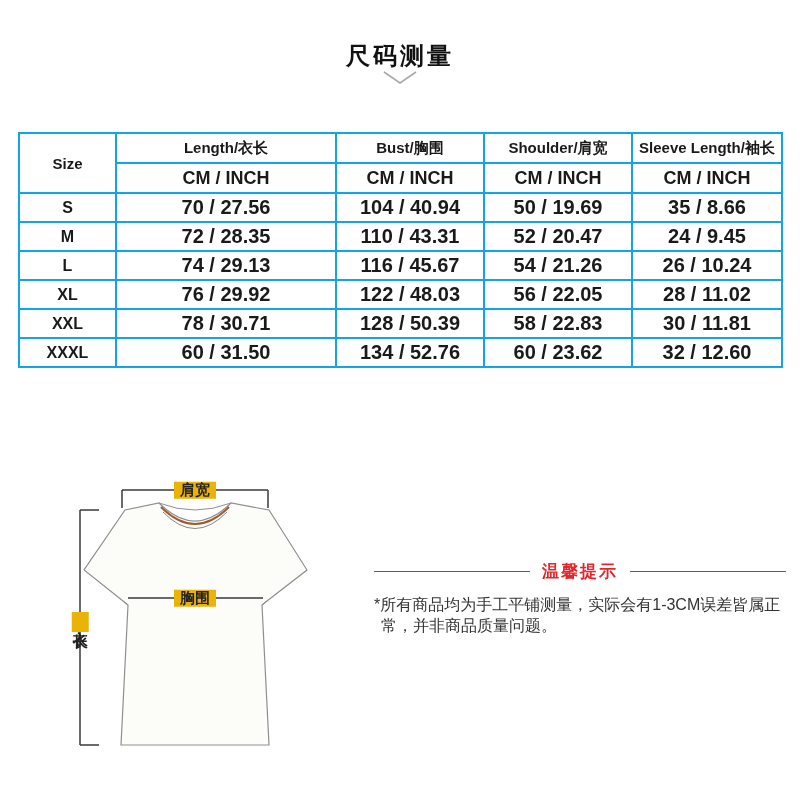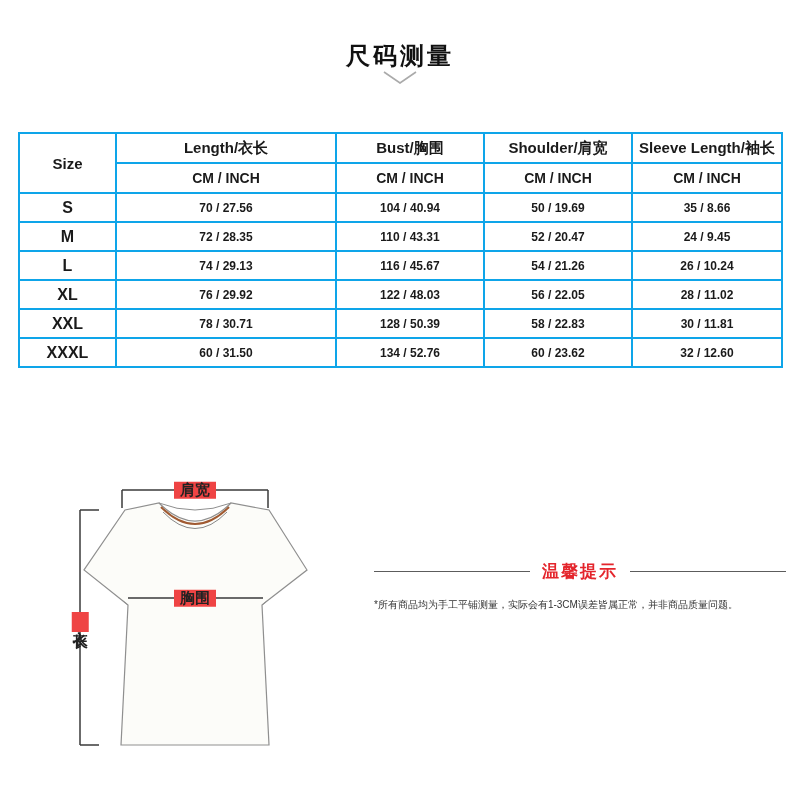--- a/index.html
+++ b/index.html
@@ -21,44 +21,44 @@
     border-collapse:collapse;table-layout:fixed;
     color:#1a1a1a;font-weight:bold;
   }
   .size-table th,.size-table td{
     border:2px solid #0ea5e9;text-align:center;vertical-align:middle;padding:0;
   }
   .size-table .hrow1{height:30px;}
   .size-table .hrow2{height:30px;}
   .size-table .drow{height:29px;}
   .col-label{font-size:15px;}
-  .unit-cell{font-size:14px;}
+  .unit-cell{font-size:18px;}
   .size-cell{font-size:16px;}
-  .val-cell{font-size:12px;}
+  .val-cell{font-size:20px;}
   
   .diagram{position:absolute;left:55px;top:455px;width:320px;height:340px;}
   .diagram svg{position:absolute;left:0;top:0;}
   .measure-label{
     position:absolute;transform:translate(-50%,-50%);
-    background:#ef4444;padding:0 6px;font-size:15px;font-weight:bold;color:#222;
+    background:#eab308;padding:0 6px;font-size:15px;font-weight:bold;color:#222;
     white-space:nowrap;line-height:1.1;
   }
   .measure-label.vertical{
     writing-mode:vertical-rl;padding:6px 0;letter-spacing:4px;
   }
   
   .tips{position:absolute;left:374px;top:560px;width:412px;}
   .tips-title-row{display:flex;align-items:center;}
   .tips-line{flex:1;border-top:1px solid #5c5c5c;height:0;}
   .tips-title{
     margin:0 12px;font-size:17px;font-weight:bold;letter-spacing:2px;
   }
   .tips-notes{margin-top:11px;}
   .tip-note{
-    font-size:10px;line-height:21px;color:#333;
+    font-size:16px;line-height:21px;color:#333;
     padding-left:7px;text-indent:-7px;margin-bottom:7px;
   }
 </style>
 </head>
 <body>
 
 <div class="canvas">
 
   <div class="page-title">尺码测量</div>
   <svg class="chevron" width="36" height="16" viewBox="0 0 36 16">

